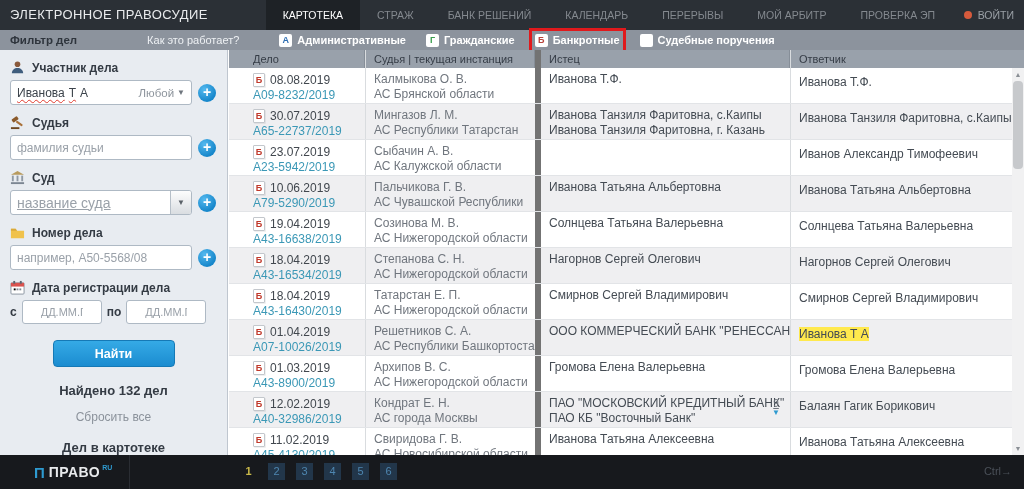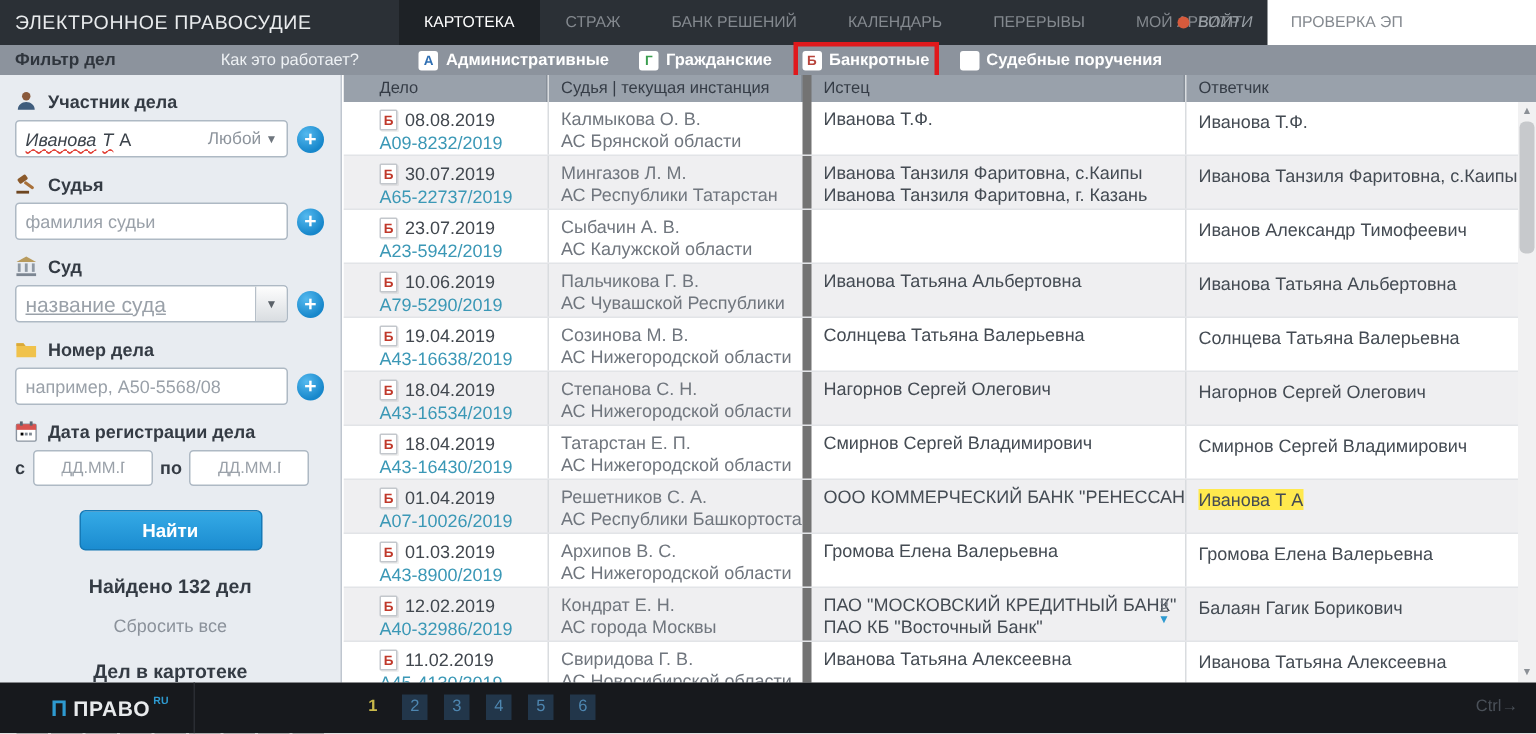--- a/index.html
+++ b/index.html
@@ -1,29 +1,29 @@
 <!DOCTYPE html>
 <html><head>
 <meta charset="utf-8">
 <style>
   * { margin:0; padding:0; box-sizing:border-box; }
   html,body { width:1024px; height:489px; overflow:hidden; background:#fff;
     font-family:"Liberation Sans","DejaVu Sans",sans-serif; }
   .app { position:relative; width:1024px; height:489px; overflow:hidden; background:#fff; }
 
   
-  .top-header { position:absolute; left:0; top:0; width:845px; height:30px;
+  .top-header { position:absolute; left:0; top:0; width:1024px; height:30px;
     background:#2b3036; display:flex; align-items:flex-end; }
   .brand { color:#e9ebed; font-size:13px; line-height:30px; padding-left:10px;
     letter-spacing:.4px; white-space:nowrap; }
   .main-nav { display:flex; margin-left:58px; }
   .nav-item { color:#84898f; font-size:10.5px; line-height:30px; padding:0 17px;
     white-space:nowrap; cursor:pointer; }
   .nav-item.active { background:#1e2226; color:#ffffff; }
-  .login { position:absolute; right:10px; top:0; height:30px; display:flex; align-items:center; gap:6px; cursor:pointer;font-style:italic; }
+  .login { position:absolute; right:10px; top:0; height:30px; display:flex; align-items:center; gap:6px; cursor:pointer; }
   .login .dot { width:8px; height:8px; border-radius:50%; background:#d65a3c; }
   .login span { color:#9aa0a6; font-size:10.5px; }
 
   
   .filter-bar { position:absolute; left:0; top:30px; width:1024px; height:20px;
     background:#8c939d; display:flex; align-items:center; }
   .fb-title { color:#2f353d; font-size:11.5px; font-weight:bold; margin-left:10px; }
   .fb-help { color:#eef1f4; font-size:11px; margin-left:70px; cursor:pointer; }
   .fb-tabs { display:flex; margin-left:40px; gap:20px; }
   .fb-tab { display:flex; align-items:center; gap:5px; cursor:pointer; }
@@ -36,21 +36,21 @@
   .sidebar { position:absolute; left:0; top:50px; width:228px; height:405px;
     background:#e8ecf1; border-right:1px solid #bfc6cf; }
   .sec-label { display:flex; align-items:center; gap:7px; margin:10px 0 5px 10px;
     color:#343b44; font-size:12px; font-weight:bold; }
   .sec-label svg { flex:0 0 auto; }
   .field-row { display:flex; align-items:center; margin-left:10px; gap:6px; }
   .input-like, .text-input, .select-like {
     width:182px; height:25px; background:#fff; border:1px solid #aeb9c4; border-radius:3px;
     font-size:12px; color:#3c434b; padding:0 6px; }
   .input-like { display:flex; align-items:center; position:relative; cursor:text; }
-  .misspell { text-decoration:underline wavy #e03c31 1px; text-underline-offset:2px; margin-right:4px;font-style:italic; }
+  .misspell { text-decoration:underline wavy #e03c31 1px; text-underline-offset:2px; margin-right:4px; }
   .word { margin-right:4px; }
   .scope { margin-left:auto; color:#8d949c; font-size:11.5px; display:flex; align-items:center; gap:3px; cursor:pointer; }
   .scope .caret { font-size:8px; color:#6f767e; }
   .text-input::placeholder { color:#9aa1a9; }
   .select-like { display:flex; align-items:center; padding-right:0; cursor:pointer; }
   .select-like .ph { color:#9aa1a9; font-size:14px;text-decoration:underline; }
   .dd-btn { margin-left:auto; width:21px; height:23px; background:linear-gradient(#fdfdfd,#d9dde1);
     border-left:1px solid #b6bfc8; border-radius:0 2px 2px 0; text-align:center;
     line-height:23px; font-size:8px; color:#5a6168; }
   .plus-btn { width:18px; height:18px; border-radius:50%;

